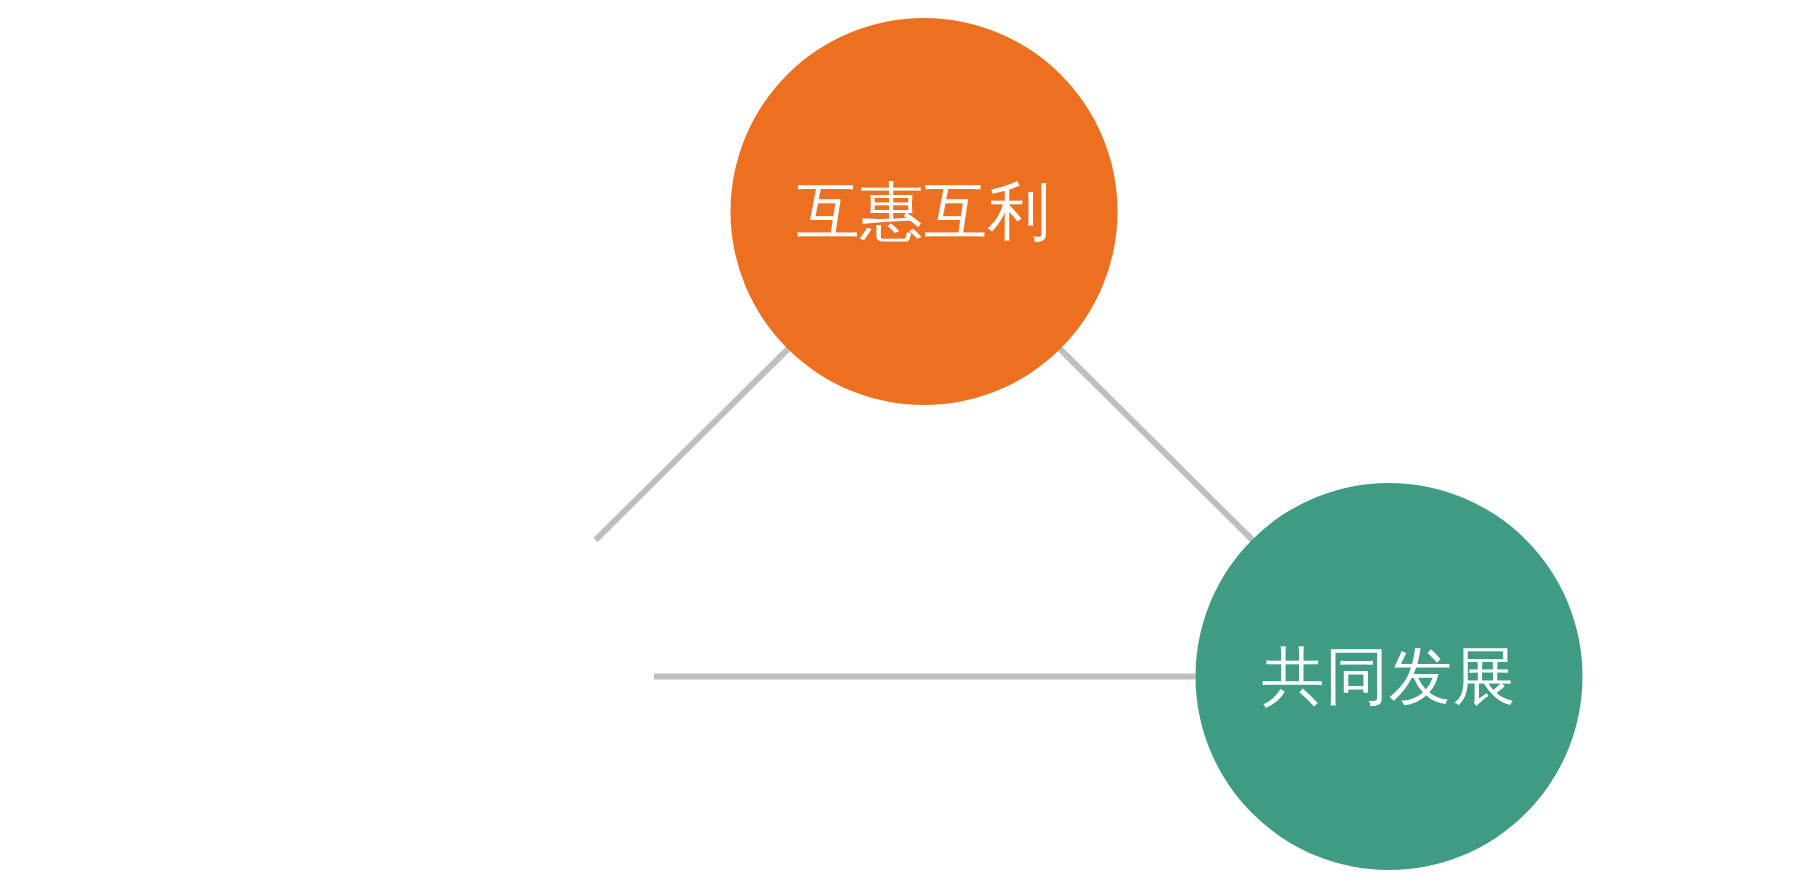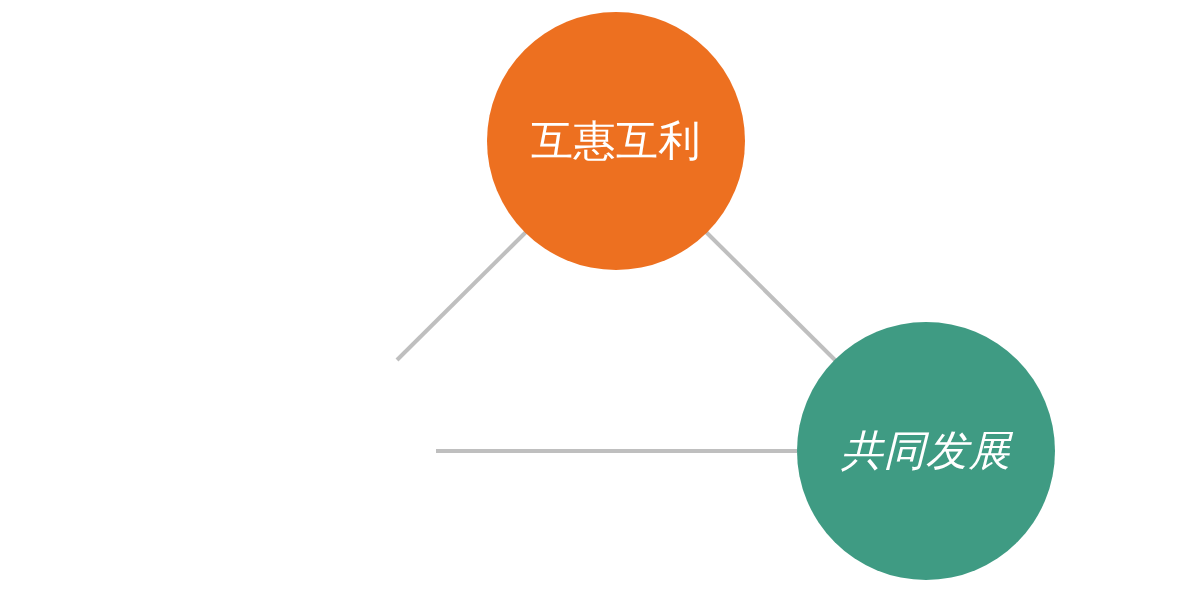--- a/index.html
+++ b/index.html
@@ -49,21 +49,20 @@
     left: 487px;
     top: 12px;
   }
   #node-left {
     left: 178px;
     top: 322px;
   }
   #node-right {
     left: 797px;
     top: 322px;
-    font-style: italic;
   }
 </style>
 </head>
 <body>
 
 <div id="diagram-canvas" style="background: rgb(255, 255, 255);">
 
   <svg id="connector-layer" viewBox="0 0 1200 590">
     <line x1="397" y1="360" x2="526" y2="232" stroke="#BFBFBF" stroke-width="4" stroke-linecap="butt"></line>
     <line x1="706" y1="232" x2="836" y2="361" stroke="#BFBFBF" stroke-width="4" stroke-linecap="butt"></line>

